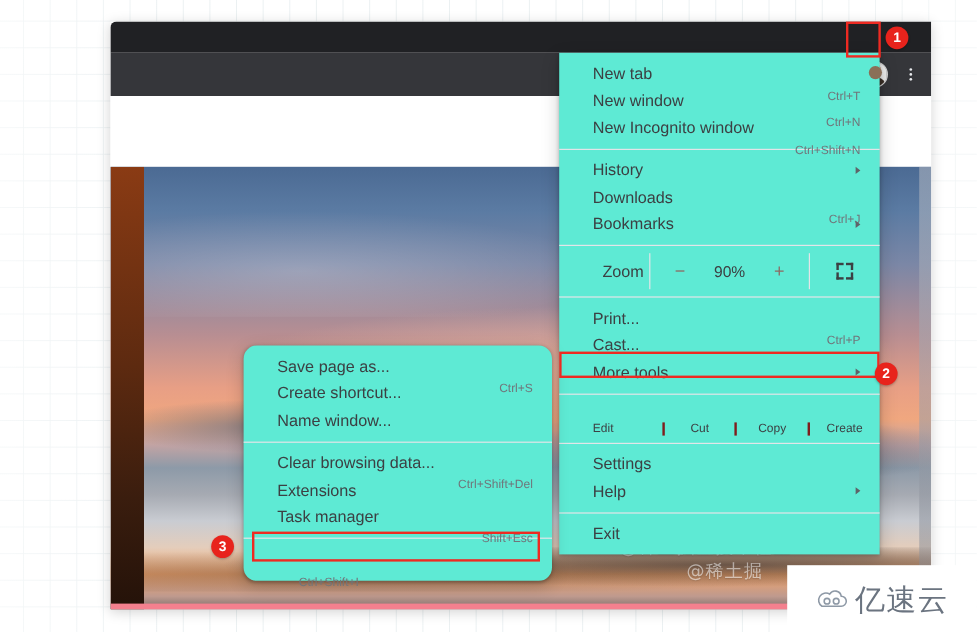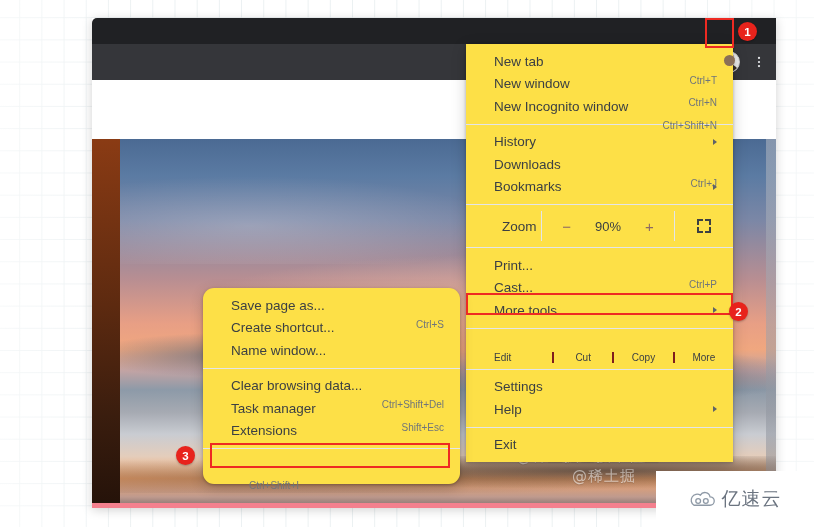--- a/index.html
+++ b/index.html
@@ -155,21 +155,21 @@
     font-size:15px; letter-spacing:1px; white-space:nowrap;
     text-shadow:0 1px 1px rgba(0,0,0,.12);
     font-family:"DejaVu Sans", sans-serif;
   }
   #wm1{ right:116px; bottom:42px; }
   #wm2{ right:140px; bottom:22px; }
 
   
   .menu{
     position:absolute;
-    background:#fde047;
+    background:#5eead4;
     box-shadow: 0 1px 3px rgba(0,0,0,.25), 0 4px 14px rgba(0,0,0,.20);
     font-size:13.5px;
     color:#3c4043;
     padding:6px 0;
   }
   #main-menu{ left:466px; top:44px; width:267px; }
   #sub-menu{ left:203px; top:288px; width:257px;border-radius:11px; }
 
   .mi{
     height:22.5px;
@@ -241,21 +241,21 @@
     width:158px; height:56px;
     background:#fff;
     display:flex; align-items:center; justify-content:center; gap:7px;
   }
   #brand .cloudlogo{
     width:26px;height:16px;position:relative;
   }
   #brand .cloudlogo svg{display:block;}
   #brand .btxt{
     font-family:Liberation Serif, serif;
-    font-size:19px; color:#6b7480; letter-spacing:1px;
+    font-size:25px; color:#6b7480; letter-spacing:1px;
   }
 </style>
 </head>
 <body>
 
 <div id="page-bg"></div>
 
 <div id="browser">
 
   <div class="tabstrip"></div>
@@ -386,21 +386,21 @@
     <span class="lbl">More tools</span>
     <span class="arrow"></span>
   </div>
 
   <div class="sep"></div>
 
   <div class="editrow">
     <div class="ecell first">Edit</div>
     <div class="ecell">Cut</div>
     <div class="ecell">Copy</div>
-    <div class="ecell">More</div>
+    <div class="ecell">Create</div>
   </div>
 
   <div class="sep"></div>
 
   <div class="mi">
     <span class="lbl">Settings</span>
   </div>
   <div class="mi">
     <span class="lbl">Help</span>
     <span class="arrow"></span>
@@ -425,25 +425,25 @@
     <span class="lbl">Name window...</span>
   </div>
 
   <div class="sep"></div>
 
   <div class="mi">
     <span class="lbl">Clear browsing data...</span>
     <span class="acc">Ctrl+Shift+Del</span>
   </div>
   <div class="mi">
+    <span class="lbl">Extensions</span>
+  </div>
+  <div class="mi">
     <span class="lbl">Task manager</span>
     <span class="acc">Shift+Esc</span>
-  </div>
-  <div class="mi">
-    <span class="lbl">Extensions</span>
   </div>
 
   <div class="sep"></div>
 
   <div class="mi">
     <span class="acc">Ctrl+Shift+I</span>
   </div>
 </div>
 
 <div class="hl" id="hl-kebab"></div>

